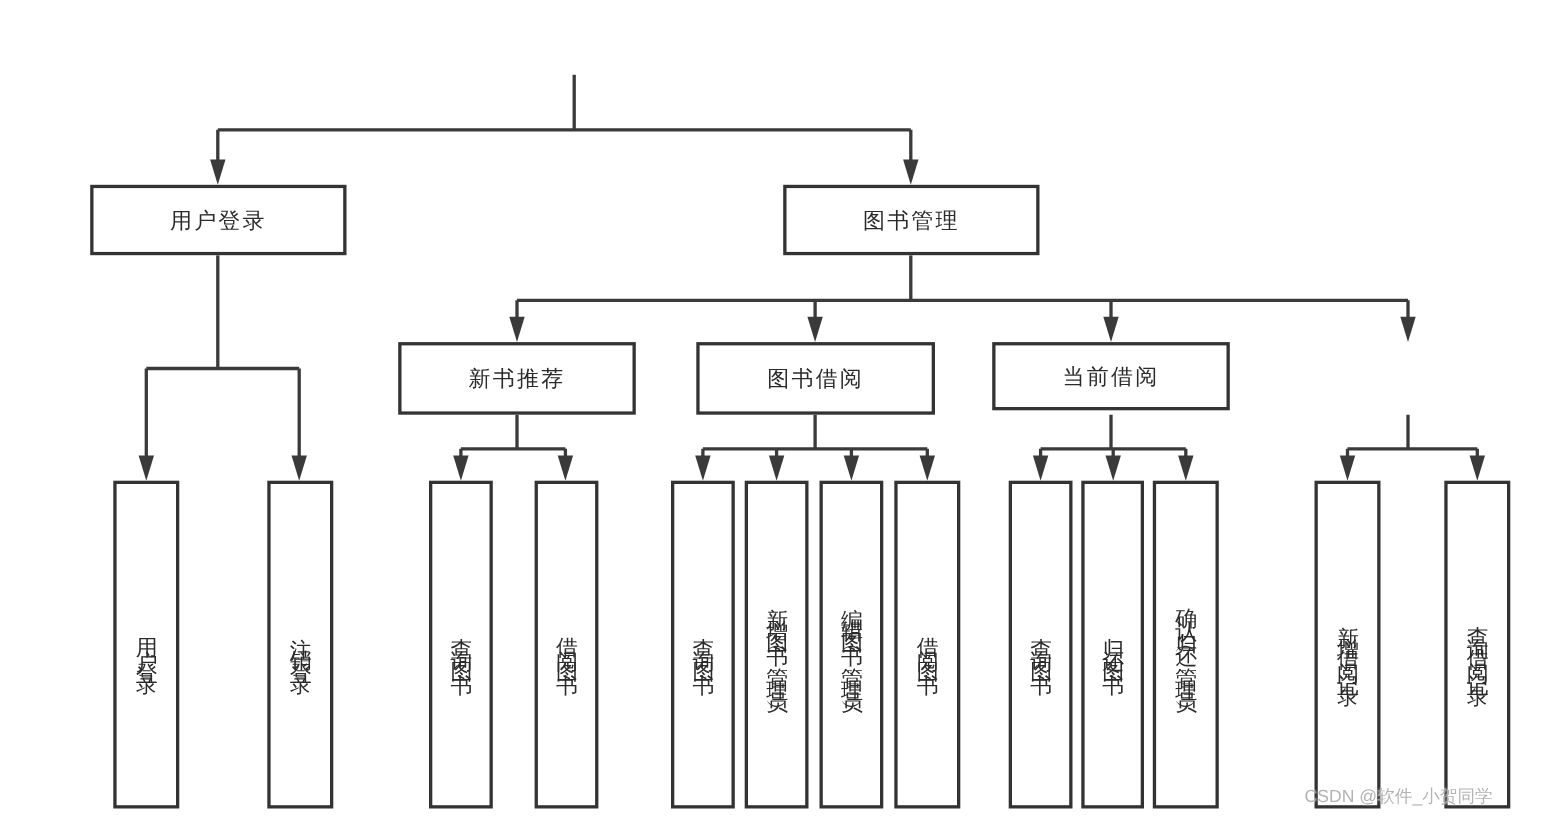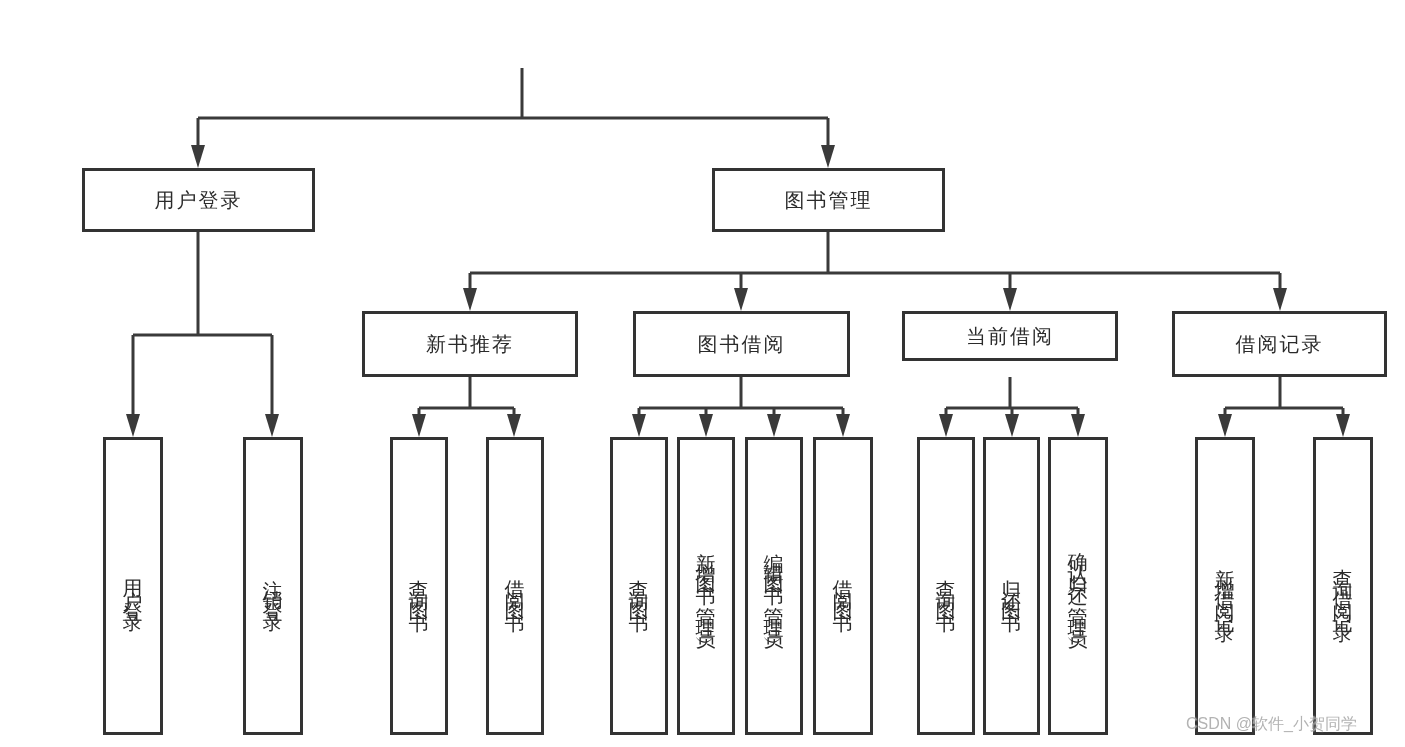--- a/index.html
+++ b/index.html
@@ -68,25 +68,22 @@
   <div class="node h" style="left:712px;top:168px;width:233px;height:64px;">
     <span>图书管理</span>
   </div>
 
   <div class="node h" style="left:633px;top:311px;width:217px;height:66px;">
     <span>图书借阅</span>
   </div>
   <div class="node h" style="left:362px;top:311px;width:216px;height:66px;">
     <span>新书推荐</span>
   </div>
-  <div class="node h" style="left:902px;top:311px;width:216px;height:50px;">
+  <div class="node h" style="left:902px;top:311px;width:216px;height:62px;">
     <span>当前借阅</span>
-  </div>
-  <div class="node h" style="left:1172px;top:311px;width:215px;height:66px;">
-    <span>借阅记录</span>
   </div>
 
   <div class="node v" style="left:103px;top:437px;width:60px;height:298px;">
     <span>用户登录</span>
   </div>
   <div class="node v" style="left:243px;top:437px;width:60px;height:298px;">
     <span>注销登录</span>
   </div>
 
   <div class="node v" style="left:390px;top:437px;width:58px;height:298px;">

